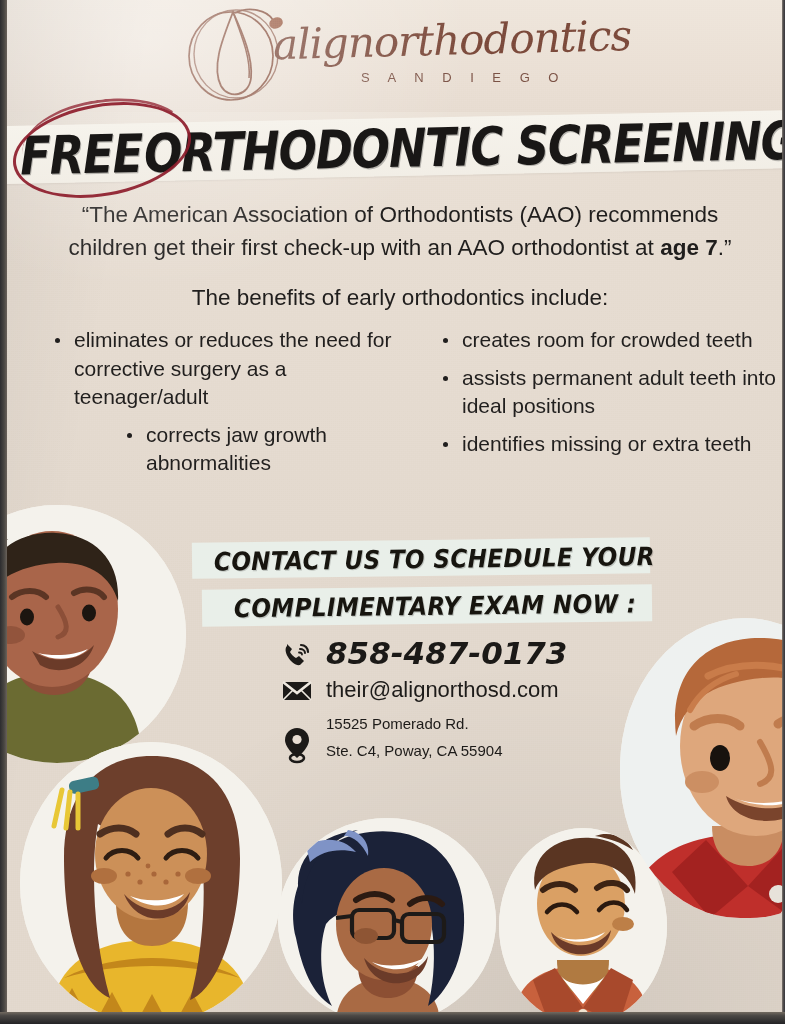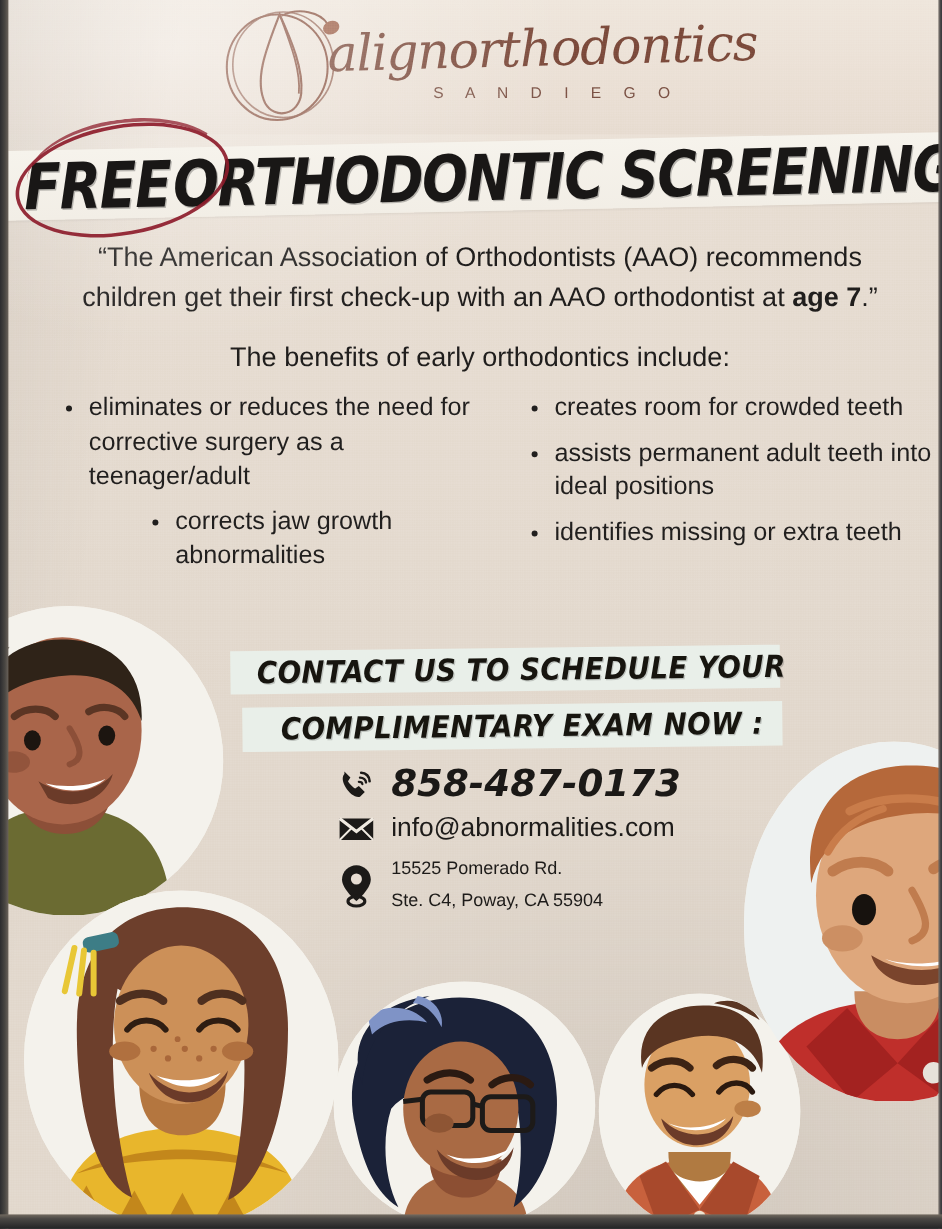--- a/index.html
+++ b/index.html
@@ -167,21 +167,21 @@
     font-weight:bold;font-style:italic;
     color:#17150f;font-size:23px;letter-spacing:.4px;
     white-space:nowrap;
     text-shadow:1px 1px 0 rgba(0,0,0,.18);
   }
   .cta-t1{left:208px;top:546px;transform:rotate(-0.7deg) scaleY(1.1);}
   .cta-t2{left:228px;top:593px;transform:rotate(-0.7deg) scaleY(1.1);}
 
   
   .contact{position:absolute;left:276px;top:636px;width:420px;z-index:8;}
-  .crow{display:flex;align-items:center;margin-bottom:7px;}
+  .crow{display:flex;align-items:flex-end;margin-bottom:7px;}
   .cicon{width:44px;flex:0 0 44px;display:flex;justify-content:flex-start;
          align-items:flex-start;padding-top:2px;}
   .phone-num{
     font-family:"DejaVu Sans", sans-serif;
     font-style:italic;font-weight:bold;
     font-size:31px;letter-spacing:0px;color:#1b1917;
     line-height:34px;
   }
   .email-txt{font-size:22px;color:#1d1b19;line-height:26px;}
   .addr-txt{font-size:15px;color:#1d1b19;line-height:27px;}
@@ -390,21 +390,21 @@
       </div>
 
       <div class="crow">
         <div class="cicon">
           <svg width="30" height="24" viewBox="0 0 30 24">
             <path d="M1 3 H29 V21 H1 Z" fill="#1c1a18"></path>
             <path d="M1 3 L15 14 L29 3" fill="none" stroke="#efe9e0" stroke-width="2.6"></path>
             <path d="M1 21 L11 11 M29 21 L19 11" fill="none" stroke="#efe9e0" stroke-width="1.6"></path>
           </svg>
         </div>
-        <div class="email-txt">info@abnormalities.com</div>
+        <div class="email-txt">their@alignorthosd.com</div>
       </div>
 
       <div class="crow">
         <div class="cicon">
           <svg width="30" height="38" viewBox="0 0 30 38">
             <path d="M15 2 C8.4 2 3 7.4 3 14 C3 22 15 32 15 32 C15 32 27 22 27 14 C27 7.4 21.6 2 15 2 Z" fill="#1c1a18"></path>
             <circle cx="15" cy="13.5" r="4.6" fill="#e7ddd2"></circle>
             <ellipse cx="15" cy="32" rx="7" ry="4" fill="none" stroke="#1c1a18" stroke-width="2.6"></ellipse>
           </svg>
         </div>

